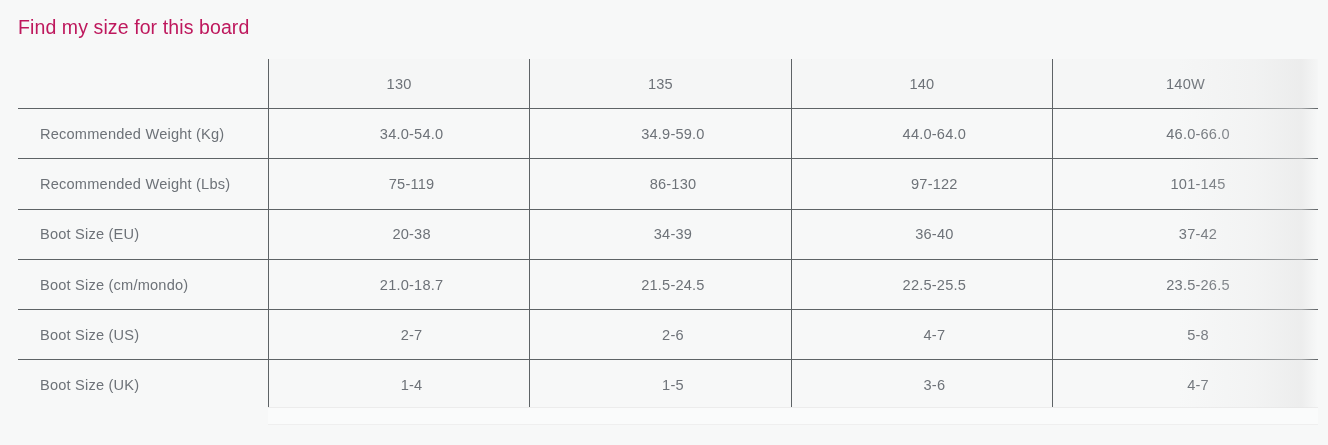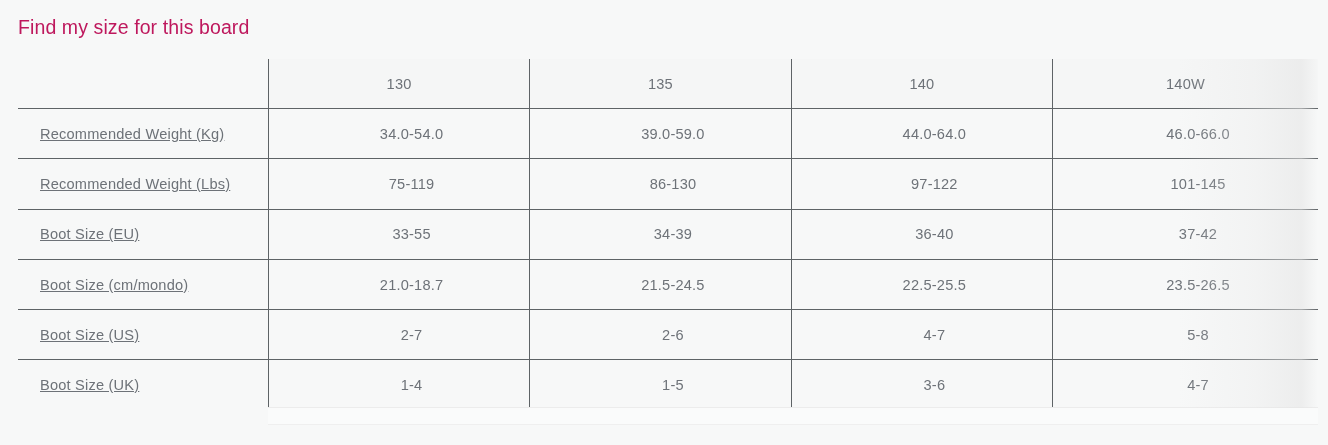--- a/index.html
+++ b/index.html
@@ -92,21 +92,20 @@
     background: #f7f8f8;
   }
   table.size-chart tbody tr:last-child td {
     border-bottom: none;
   }
   table.size-chart tbody td.cell-label {
     text-align: left;
     padding-left: 22px;
     border-right: 1px solid #5e6366;
     white-space: nowrap;
-    text-decoration: underline;
   }
   table.size-chart tbody td.cell-data {
     text-align: center;
     border-right: 1px solid #5e6366;
     padding-left: 25px;
   }
   table.size-chart tbody td.cell-data.last {
     border-right: none;
   }
 
@@ -165,36 +164,36 @@
           <th class="th-data">135</th>
           <th class="th-data">140</th>
           <th class="th-data last">140W</th>
         </tr>
       </thead>
       <tbody>
 
         <tr>
           <td class="cell-label">Recommended Weight (Kg)</td>
           <td class="cell-data">34.0-54.0</td>
-          <td class="cell-data">39.0-59.0</td>
+          <td class="cell-data">34.9-59.0</td>
           <td class="cell-data">44.0-64.0</td>
           <td class="cell-data last">46.0-66.0</td>
         </tr>
 
         <tr>
           <td class="cell-label">Recommended Weight (Lbs)</td>
           <td class="cell-data">75-119</td>
           <td class="cell-data">86-130</td>
           <td class="cell-data">97-122</td>
           <td class="cell-data last">101-145</td>
         </tr>
 
         <tr>
           <td class="cell-label">Boot Size (EU)</td>
-          <td class="cell-data">33-55</td>
+          <td class="cell-data">20-38</td>
           <td class="cell-data">34-39</td>
           <td class="cell-data">36-40</td>
           <td class="cell-data last">37-42</td>
         </tr>
 
         <tr>
           <td class="cell-label">Boot Size (cm/mondo)</td>
           <td class="cell-data">21.0-18.7</td>
           <td class="cell-data">21.5-24.5</td>
           <td class="cell-data">22.5-25.5</td>

